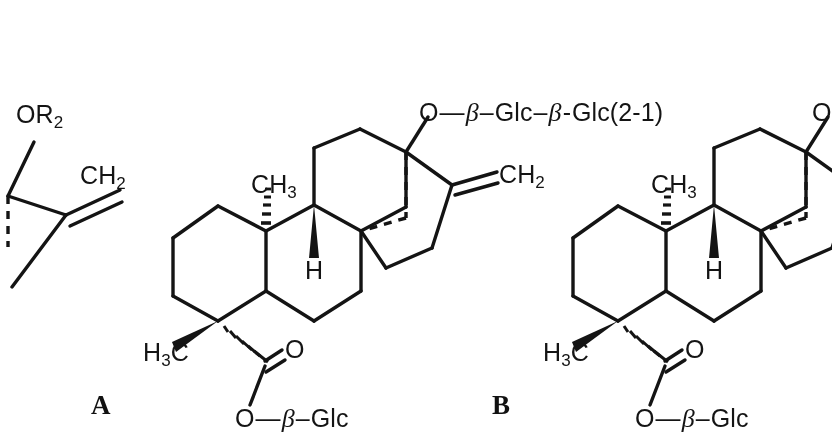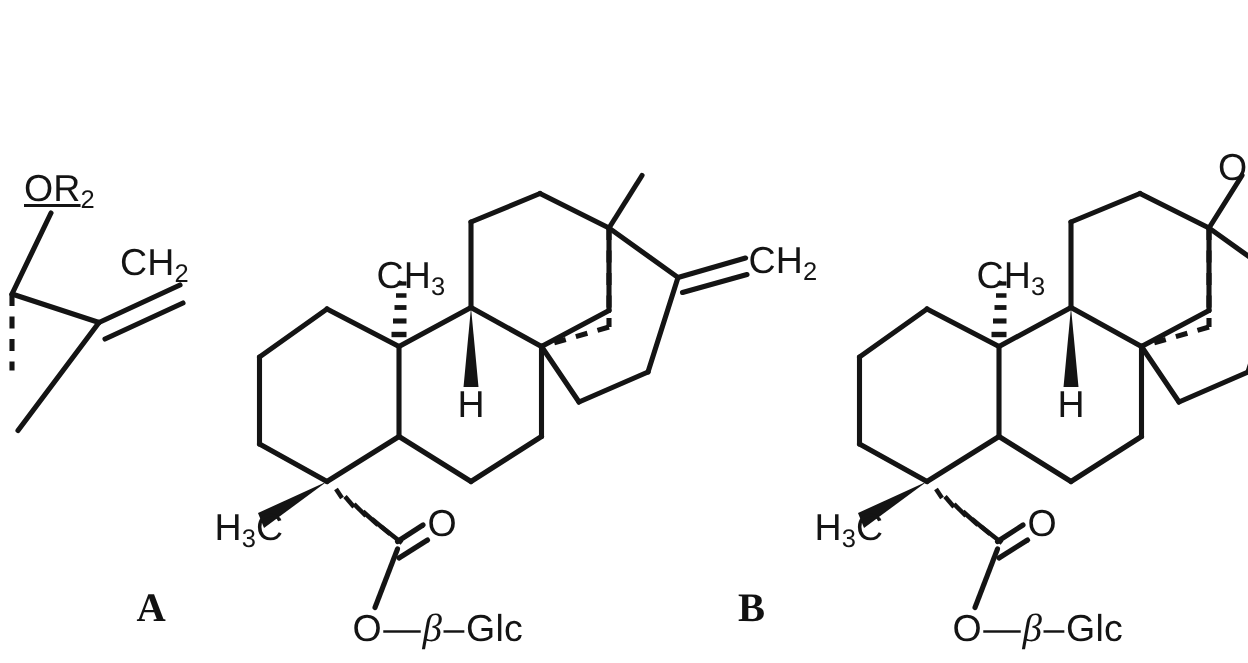--- a/index.html
+++ b/index.html
@@ -215,28 +215,31 @@
         <line class="hash-line" x1="654" y1="351" x2="668" y2="362" stroke-width="3.0"></line>
       </g>
 
       <path class="bond" d="M 665,361 L 682,350"></path>
       <path class="bond" d="M 666,372 L 685,360"></path>
 
       <path class="bond" d="M 665,366 L 650,405"></path>
     </g>
   </svg>
 
-  <div class="atom-text" style="left:16px; top:114px;text-decoration:underline;">
+  <div class="atom-text" style="left:16px; top:102px;">
     <span>OR</span><span class="sub">2</span>
   </div>
 
   <div class="atom-text" style="left:80px; top:163px;">
     <span>CH</span><span class="sub">2</span>
   </div>
 
+  <div class="atom-text" style="left:419px; top:100px;">
+    <span>O</span><span class="dash-sep">—</span><span class="beta-glyph">β</span><span class="dash-sep">–</span><span>Glc</span><span class="dash-sep">–</span><span class="beta-glyph">β</span><span class="dash-sep">-</span><span>Glc(2-1)</span>
+  </div>
 
   <div class="atom-text" style="left:499px; top:162px;">
     <span>CH</span><span class="sub">2</span>
   </div>
 
   <div class="atom-text" style="left:251px; top:172px;">
     <span>CH</span><span class="sub">3</span>
   </div>
 
   <div class="atom-text" style="left:305px; top:258px;">H</div>

